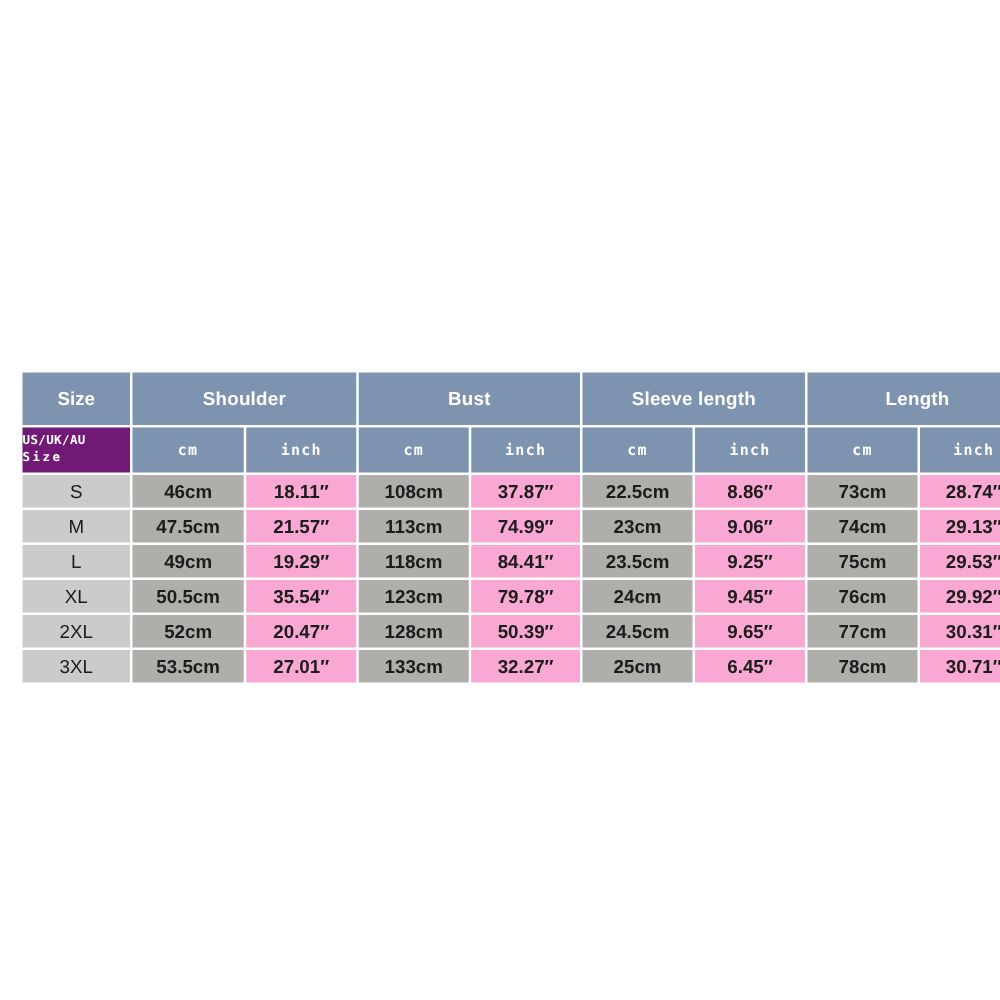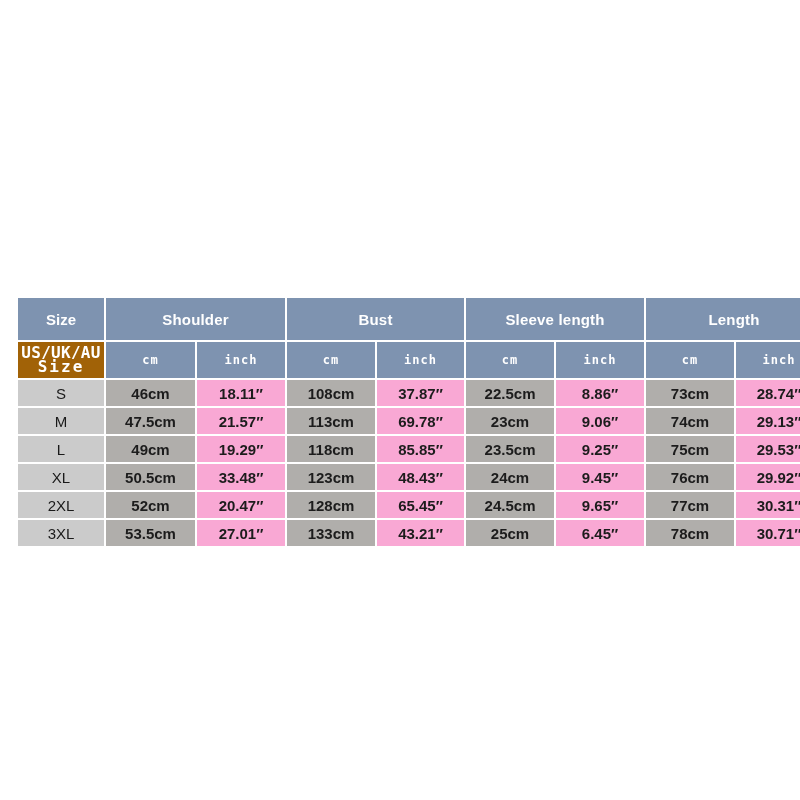--- a/index.html
+++ b/index.html
@@ -68,29 +68,29 @@
     letter-spacing: 1px;
     height: 36px;
     text-align: center;
     vertical-align: middle;
     padding: 0;
     border: 0;
     margin-left: 31px;
   }
 
   th.unit-size {
-    background: #a16207;
+    background: #701a75;
     color: #ffffff;
     font-family: "DejaVu Sans Mono", "Liberation Mono", monospace;
     font-weight: bold;
-    font-size: 16px;
+    font-size: 10px;
     line-height: 14px;
     letter-spacing: 0.3px;
     height: 36px;
-    text-align: center;
+    text-align: left;
     vertical-align: middle;
     padding: 0;
     border: 0;
   }
   th.unit-size .l2 { letter-spacing: 2px; }
 
   
   td {
     height: 26px;
     padding: 0;
@@ -181,65 +181,65 @@
         <td class="c-cm">22.5cm</td>
         <td class="c-inch">8.86″</td>
         <td class="c-cm">73cm</td>
         <td class="c-inch">28.74″</td>
       </tr>
       <tr>
         <td class="c-size">M</td>
         <td class="c-cm">47.5cm</td>
         <td class="c-inch">21.57″</td>
         <td class="c-cm">113cm</td>
-        <td class="c-inch">69.78″</td>
+        <td class="c-inch">74.99″</td>
         <td class="c-cm">23cm</td>
         <td class="c-inch">9.06″</td>
         <td class="c-cm">74cm</td>
         <td class="c-inch">29.13″</td>
       </tr>
       <tr>
         <td class="c-size">L</td>
         <td class="c-cm">49cm</td>
         <td class="c-inch">19.29″</td>
         <td class="c-cm">118cm</td>
-        <td class="c-inch">85.85″</td>
+        <td class="c-inch">84.41″</td>
         <td class="c-cm">23.5cm</td>
         <td class="c-inch">9.25″</td>
         <td class="c-cm">75cm</td>
         <td class="c-inch">29.53″</td>
       </tr>
       <tr>
         <td class="c-size">XL</td>
         <td class="c-cm">50.5cm</td>
-        <td class="c-inch">33.48″</td>
+        <td class="c-inch">35.54″</td>
         <td class="c-cm">123cm</td>
-        <td class="c-inch">48.43″</td>
+        <td class="c-inch">79.78″</td>
         <td class="c-cm">24cm</td>
         <td class="c-inch">9.45″</td>
         <td class="c-cm">76cm</td>
         <td class="c-inch">29.92″</td>
       </tr>
       <tr>
         <td class="c-size">2XL</td>
         <td class="c-cm">52cm</td>
         <td class="c-inch">20.47″</td>
         <td class="c-cm">128cm</td>
-        <td class="c-inch">65.45″</td>
+        <td class="c-inch">50.39″</td>
         <td class="c-cm">24.5cm</td>
         <td class="c-inch">9.65″</td>
         <td class="c-cm">77cm</td>
         <td class="c-inch">30.31″</td>
       </tr>
       <tr>
         <td class="c-size">3XL</td>
         <td class="c-cm">53.5cm</td>
         <td class="c-inch">27.01″</td>
         <td class="c-cm">133cm</td>
-        <td class="c-inch">43.21″</td>
+        <td class="c-inch">32.27″</td>
         <td class="c-cm">25cm</td>
         <td class="c-inch">6.45″</td>
         <td class="c-cm">78cm</td>
         <td class="c-inch">30.71″</td>
       </tr>
     </tbody>
   </table>
 </div>
 
 </body></html>

